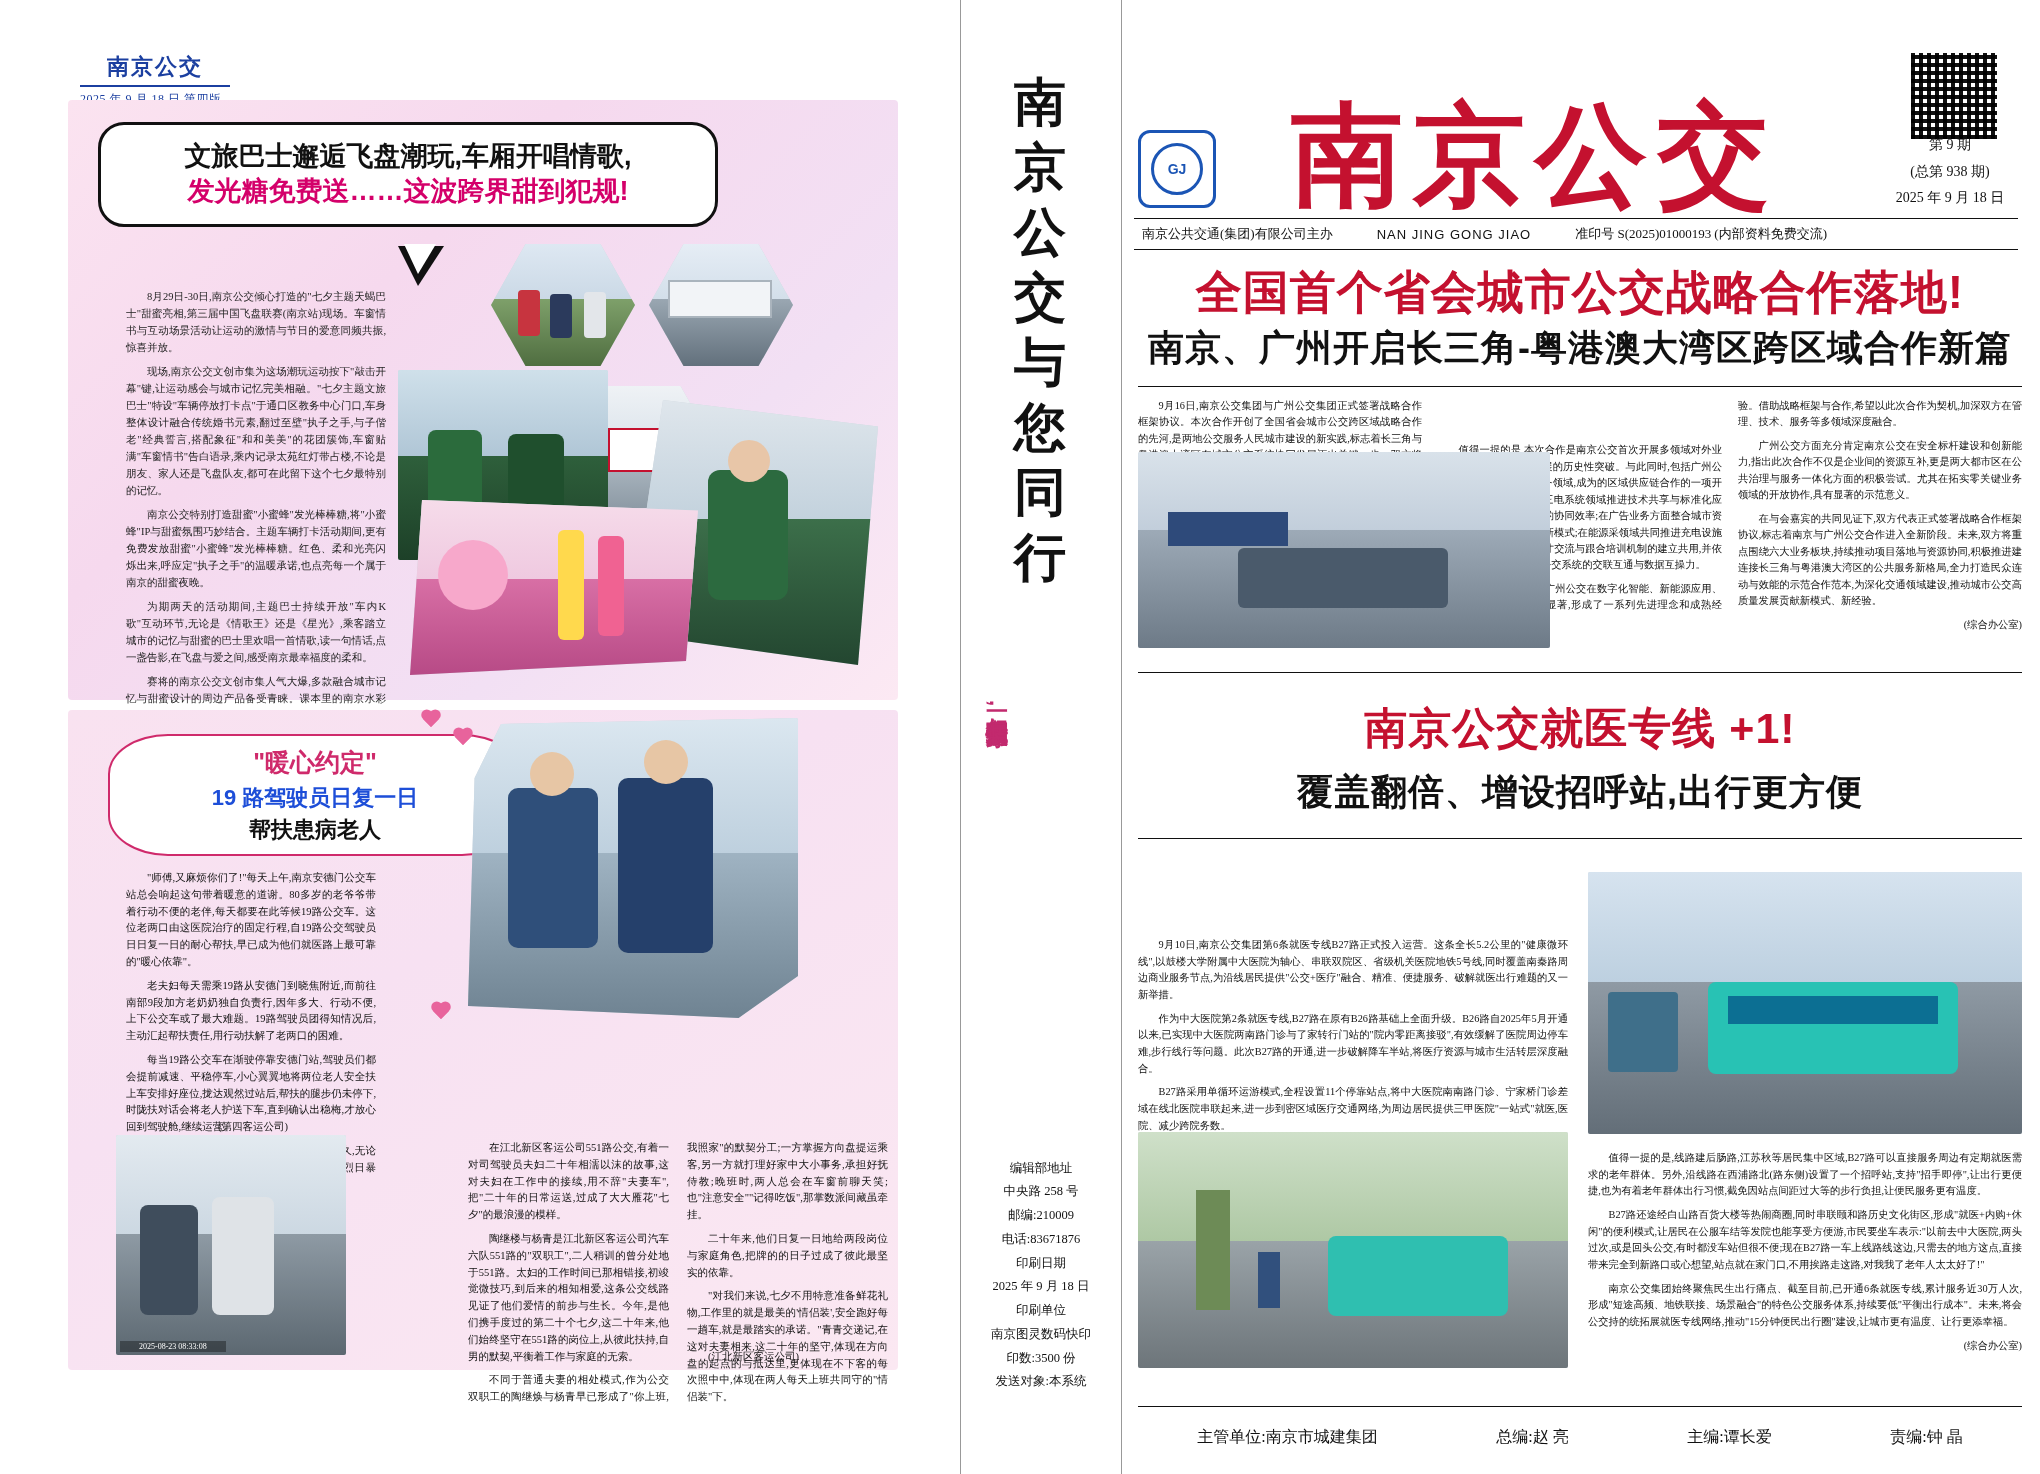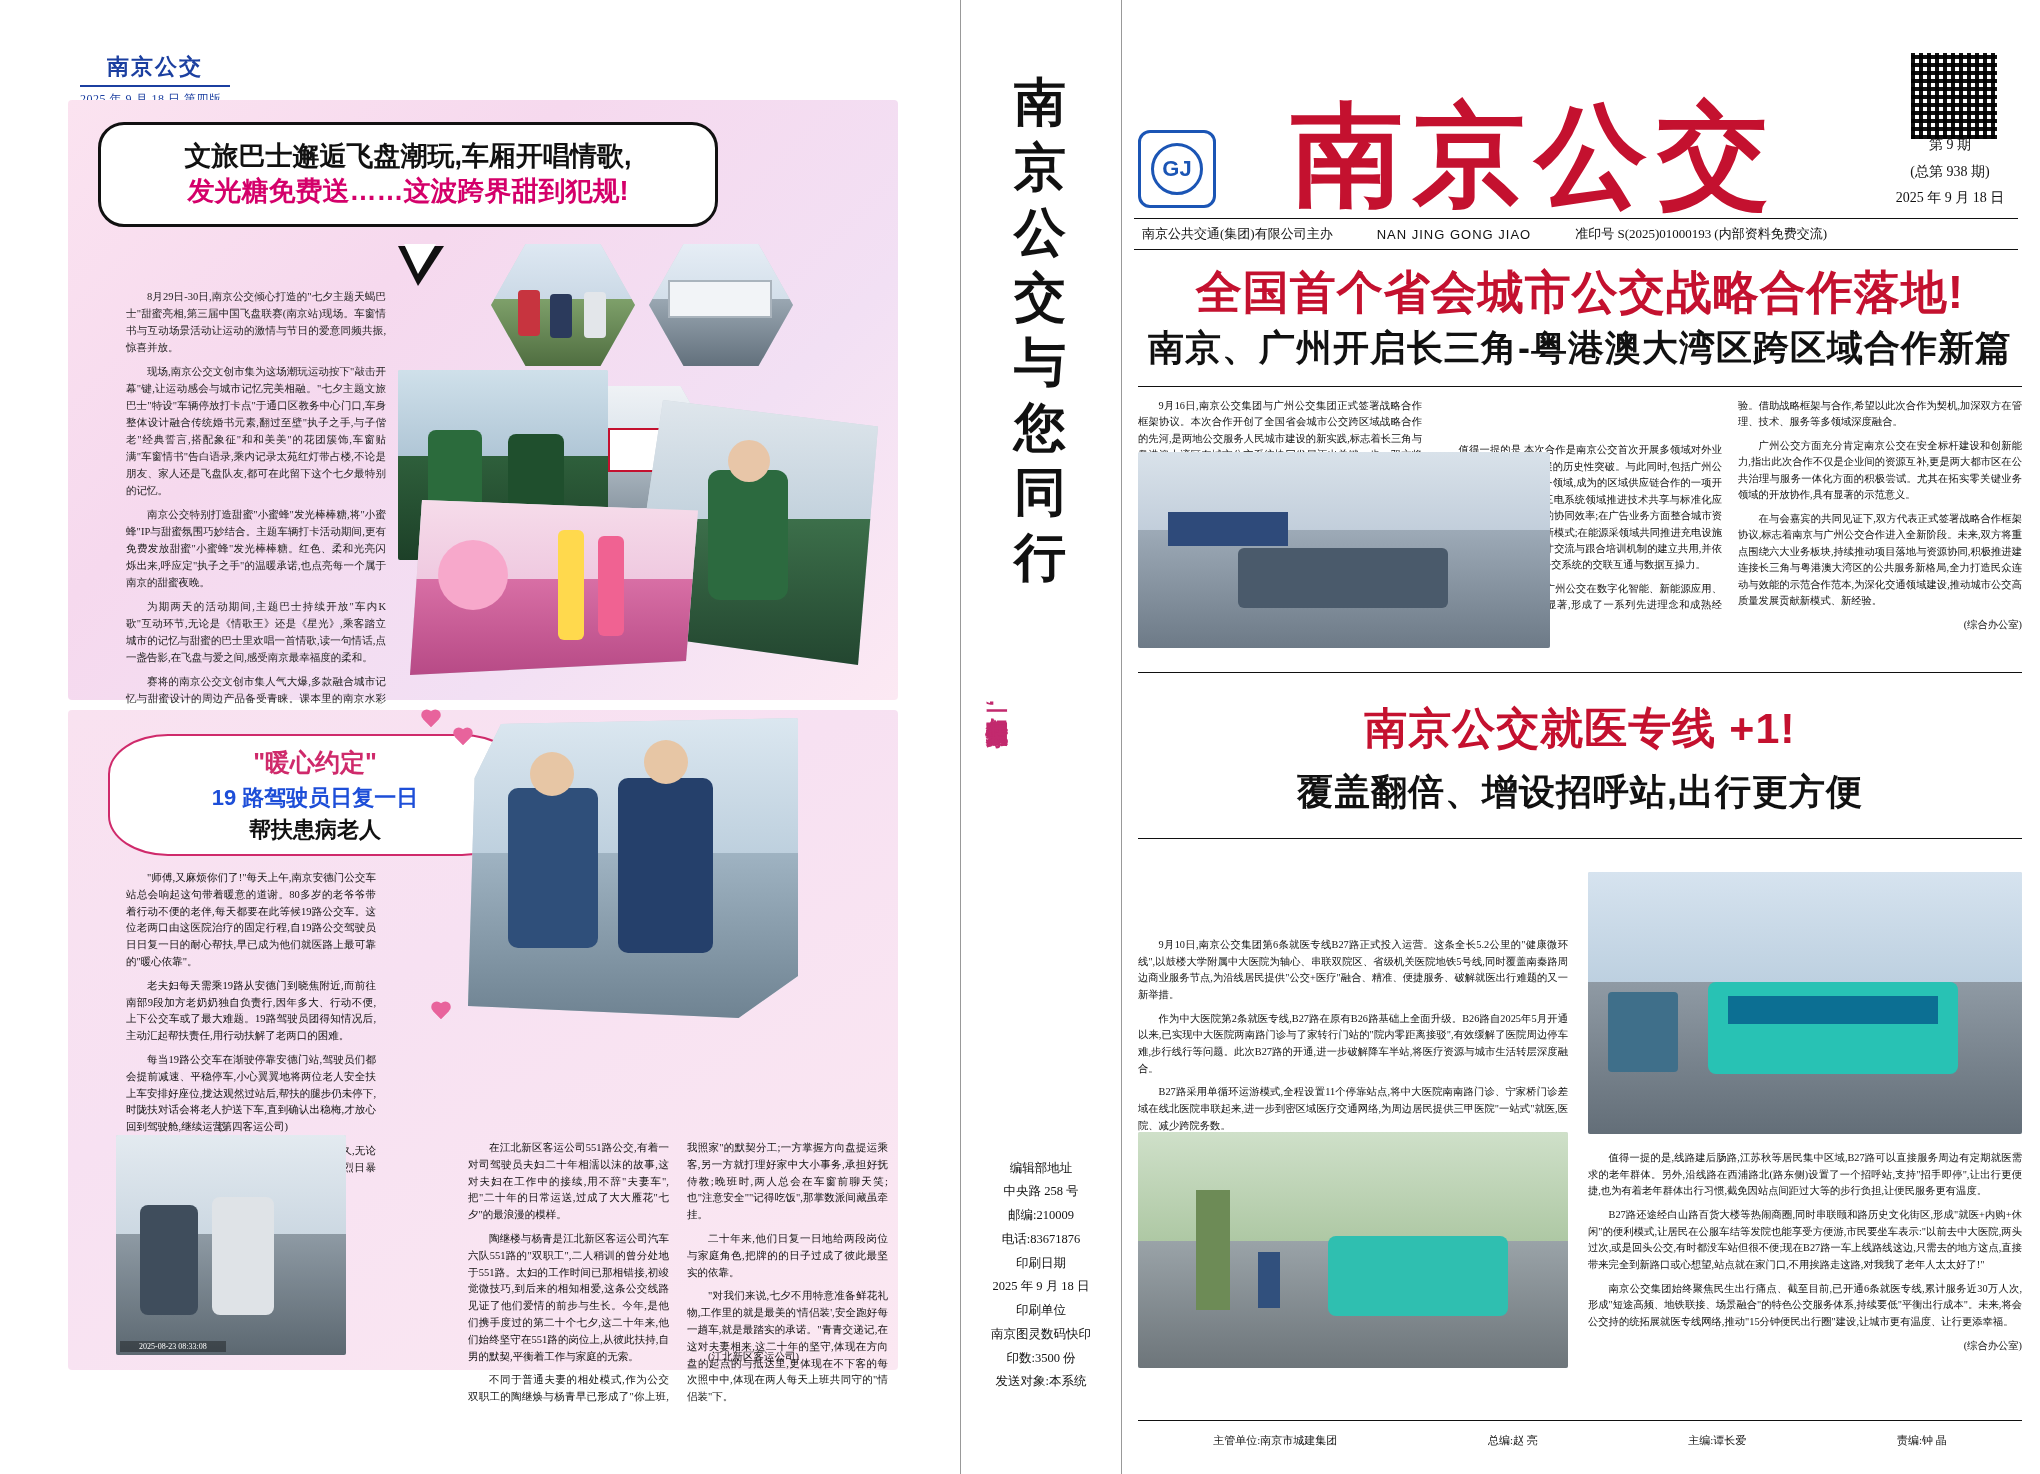--- a/index.html
+++ b/index.html
@@ -65,21 +65,21 @@
   
   .spine{position:absolute;left:960px;top:0;width:160px;height:1474px;border-left:1.5px solid #999;border-right:1.5px solid #999;}
   .spine-title{position:absolute;left:0;top:70px;width:160px;text-align:center;font-family:"Liberation Serif",serif;font-size:52px;font-weight:bold;color:#111;line-height:1.25;letter-spacing:2px;}
   .spine-title span{display:block;}
   .spine-slogan{position:absolute;left:14px;top:700px;width:34px;font-family:"Liberation Sans",sans-serif;font-size:22px;font-weight:bold;color:#c22a6e;line-height:1.12;writing-mode:vertical-rl;}
   .spine-foot{position:absolute;left:0;bottom:80px;width:160px;text-align:center;font-size:12.5px;line-height:1.9;color:#111;}
 
   
   .right-page{position:absolute;left:1120px;top:0;width:920px;height:1474px;}
   .logo-mark{position:absolute;left:18px;top:130px;width:72px;height:72px;border:3px solid #1b55b5;border-radius:12px;display:flex;align-items:center;justify-content:center;}
-  .logo-mark .inner{width:46px;height:46px;border:3px solid #1b55b5;border-radius:50%;display:flex;align-items:center;justify-content:center;font-family:"Liberation Sans",sans-serif;font-weight:bold;color:#1b55b5;font-size:22px;}
+  .logo-mark .inner{width:46px;height:46px;border:3px solid #1b55b5;border-radius:50%;display:flex;align-items:center;justify-content:center;font-family:"Liberation Sans",sans-serif;font-weight:bold;color:#1b55b5;font-size:14px;}
   .nameplate{position:absolute;left:105px;top:100px;width:620px;text-align:center;font-family:"Liberation Serif",serif;font-weight:bold;font-size:112px;color:#c4112f;letter-spacing:10px;line-height:1;}
   .issue{position:absolute;left:755px;top:132px;width:150px;font-size:14px;line-height:1.9;color:#111;text-align:center;}
   .qr{position:absolute;left:788px;top:50px;width:86px;height:86px;background:
     repeating-linear-gradient(0deg,#111 0 4px,#fff 4px 8px),
     repeating-linear-gradient(90deg,#111 0 4px,transparent 4px 8px);
     background-blend-mode:multiply;border:3px solid #fff;}
   .strip{position:absolute;left:14px;top:218px;width:884px;height:30px;border-top:1.5px solid #111;border-bottom:1.5px solid #111;display:flex;align-items:center;font-size:13px;}
   .strip .s1{padding-left:8px;}
   .strip .s2{margin-left:44px;font-family:"Liberation Sans",sans-serif;letter-spacing:1px;}
   .strip .s3{margin-left:44px;}
@@ -95,21 +95,21 @@
   .cols3 p{margin:0 0 7px 0;text-indent:2em;}
   .photo-meet{position:absolute;left:18px;top:458px;width:410px;height:195px;}
 
   .hl2 .line1{font-family:"Liberation Sans",sans-serif;font-weight:bold;font-size:43px;color:#c4112f;text-align:center;}
   .hl2 .line2{font-family:"Liberation Sans",sans-serif;font-weight:bold;font-size:36px;color:#111;text-align:center;margin-top:10px;}
 
   .art2-left{position:absolute;left:18px;top:937px;width:430px;font-size:10.3px;line-height:1.62;text-align:justify;}
   .art2-left p{margin:0 0 7px 0;text-indent:2em;}
   .art2-right{position:absolute;left:468px;top:1150px;width:434px;font-size:10.3px;line-height:1.62;text-align:justify;}
   .art2-right p{margin:0 0 7px 0;text-indent:2em;}
-  .footer-bar{position:absolute;left:18px;bottom:26px;width:884px;border-top:1.5px solid #111;padding-top:12px;display:flex;justify-content:space-around;font-size:11px;}
+  .footer-bar{position:absolute;left:18px;bottom:26px;width:884px;border-top:1.5px solid #111;padding-top:20px;display:flex;justify-content:space-around;font-size:16px;}
 </style>
 </head>
 <body>
 
 <div class="page">
 
   <div class="left-page">
 
     <div class="lp-head">
       <div class="lp-masthead">南京公交</div>

